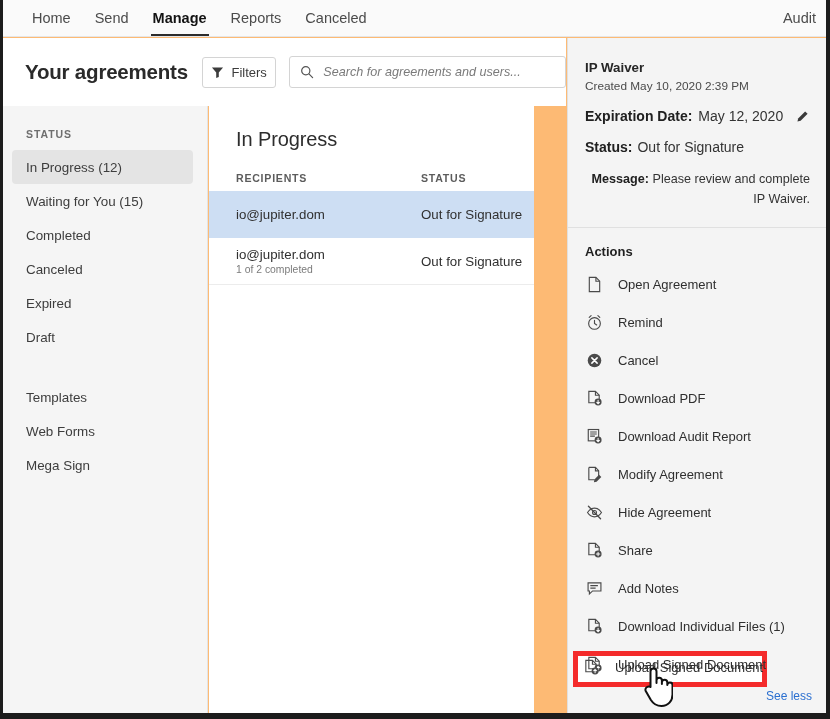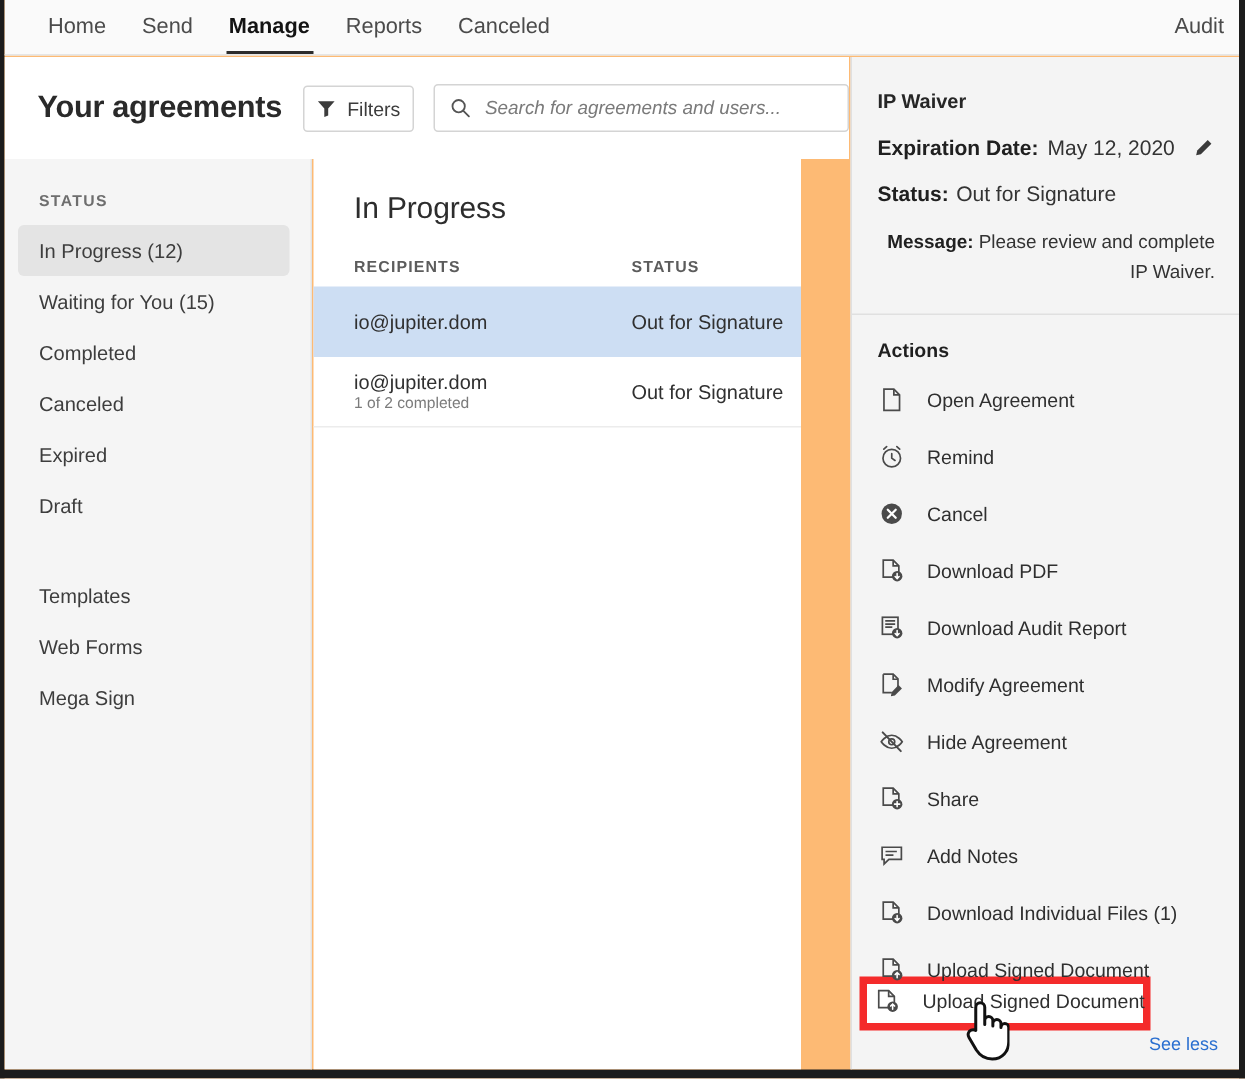--- a/index.html
+++ b/index.html
@@ -330,20 +330,21 @@
         <div>io@jupiter.dom</div>
         <div class="sub">1 of 2 completed</div>
       </div>
       <div>Out for Signature</div>
     </div>
   </div>
 
   <div class="rightpanel">
     <div class="rp-pad">
       <div class="rp-title">IP Waiver</div>
+      <div class="rp-created">Created May 10, 2020 2:39 PM</div>
 
       <div class="rp-line">
         <b>Expiration Date:</b>
         <span style="margin-left:6px">May 12, 2020</span>
         <span style="margin-left:12px;cursor:pointer">
           <svg width="14" height="14" viewBox="0 0 16 16">
               <path d="M11.6 1.6l2.8 2.8-8 8-3.6.8.8-3.6z" fill="#3a3a3a"></path>
             </svg>
         </span>
       </div>

